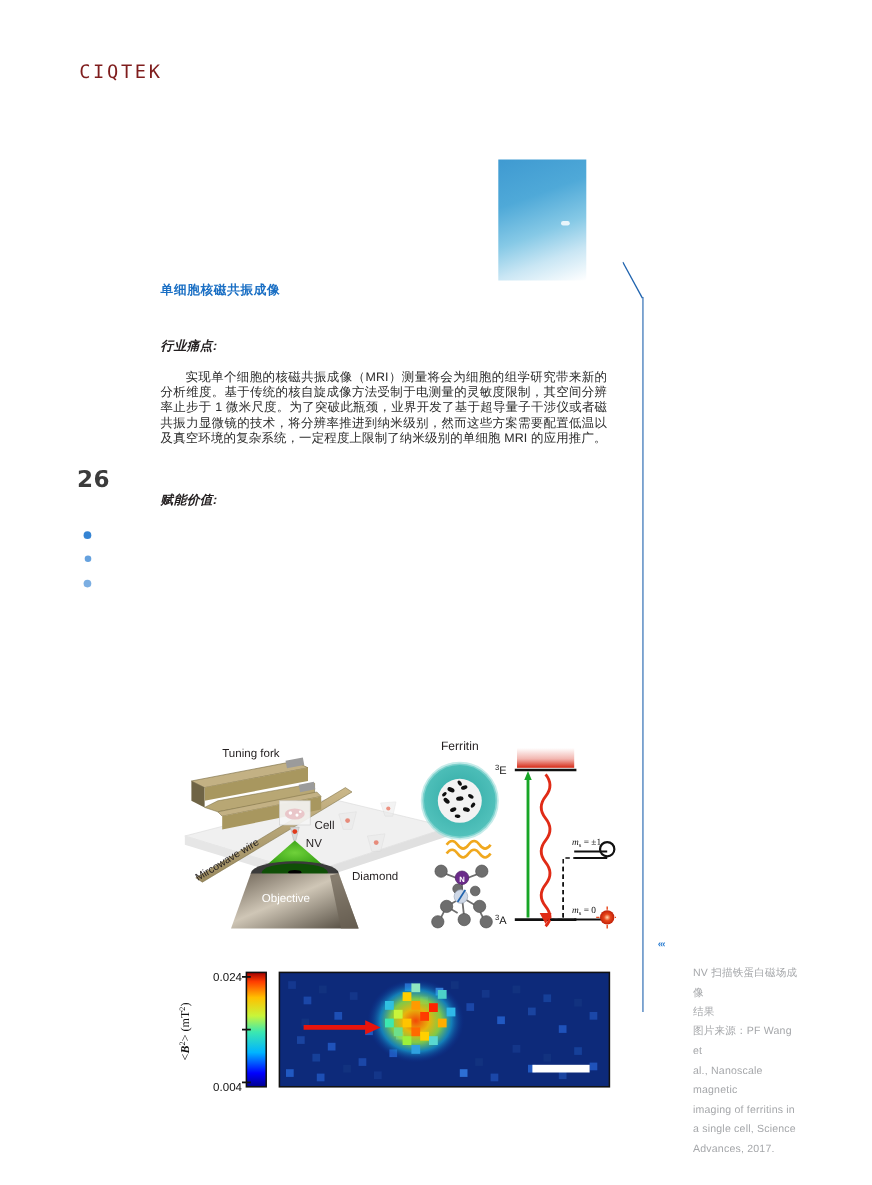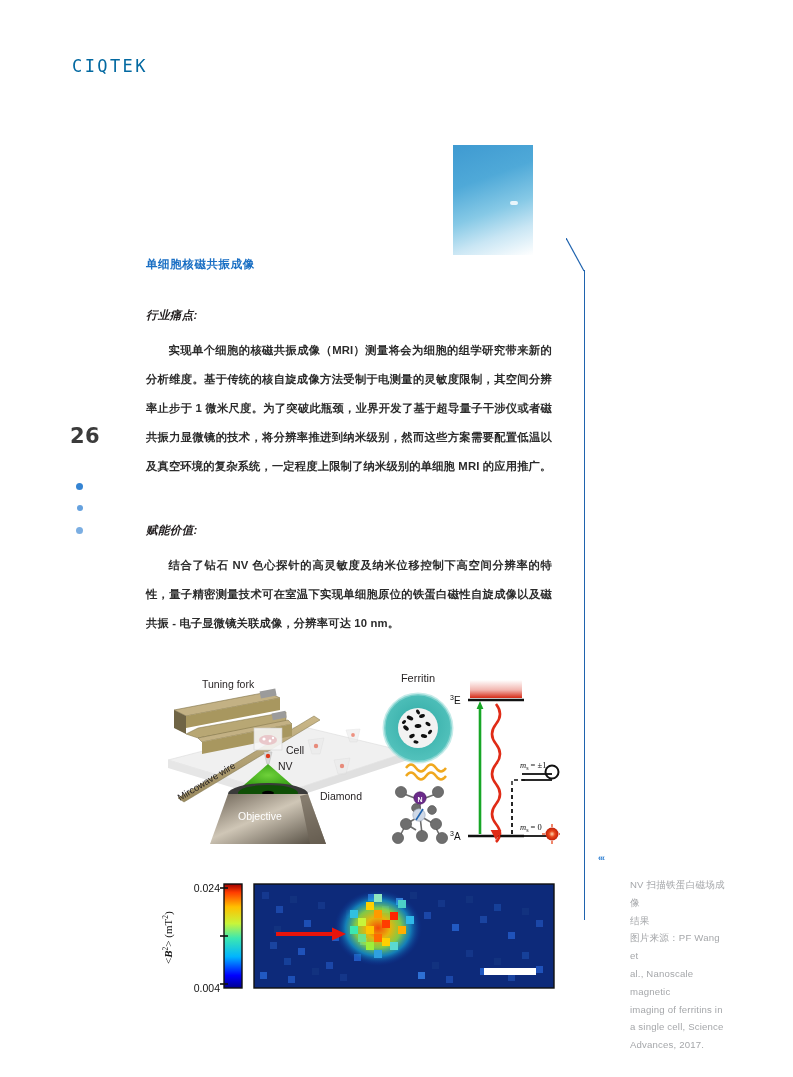--- a/index.html
+++ b/index.html
@@ -17,21 +17,21 @@
   }
 
   
   .brand-logo {
     position: absolute;
     left: 72px;
     top: 56px;
     font-family: "DejaVu Sans Mono", "Liberation Mono", monospace;
     font-size: 17px;
     letter-spacing: 2.4px;
-    color: #0369a1;
+    color: #7f1d1d;
     font-weight: 400;
     white-space: nowrap;
   }
 
   
   .page-number {
     position: absolute;
     left: 70px;
     top: 424px;
     font-family: "DejaVu Sans", sans-serif;
@@ -112,28 +112,27 @@
     font-size: 11.5px;
     font-weight: 700;
     color: #231f20;
     letter-spacing: 0.4px;
     line-height: 18px;
     margin: 0 0 12px 0;
     font-style: italic;
   }
   .body-paragraph {
     font-size: 11.3px;
-    line-height: 29px;
+    line-height: 14px;
     color: #2b2b2b;
     text-align: justify;
     text-justify: inter-ideograph;
     letter-spacing: 0.15px;
     text-indent: 2em;
     margin: 0;
-    font-weight: bold;
   }
   .section-gap { height: 40px; }
 
   
   .figure-top {
     position: absolute;
     left: 160px;
     top: 668px;
     width: 400px;
     height: 180px;
@@ -199,21 +198,20 @@
 
 <div class="article">
   <h1 class="article-title">单细胞核磁共振成像</h1>
 
   <h2 class="section-heading">行业痛点:</h2>
   <p class="body-paragraph">实现单个细胞的核磁共振成像（MRI）测量将会为细胞的组学研究带来新的分析维度。基于传统的核自旋成像方法受制于电测量的灵敏度限制，其空间分辨率止步于 1 微米尺度。为了突破此瓶颈，业界开发了基于超导量子干涉仪或者磁共振力显微镜的技术，将分辨率推进到纳米级别，然而这些方案需要配置低温以及真空环境的复杂系统，一定程度上限制了纳米级别的单细胞 MRI 的应用推广。</p>
 
   <div class="section-gap"></div>
 
   <h2 class="section-heading">赋能价值:</h2>
-  <p class="body-paragraph">结合了钻石 NV 色心探针的高灵敏度及纳米位移控制下高空间分辨率的特性，量子精密测量技术可在室温下实现单细胞原位的铁蛋白磁性自旋成像以及磁共振 - 电子显微镜关联成像，分辨率可达 10 nm。</p>
 </div>
 
 <div class="figure-top">
 <svg width="400" height="180" viewBox="0 0 400 180" xmlns="http://www.w3.org/2000/svg">
   <defs>
     <linearGradient id="forkG" x1="0" y1="0" x2="0" y2="1">
       <stop offset="0%" stop-color="#cbb889"></stop>
           <stop offset="100%" stop-color="#9a8a5f"></stop>
     </linearGradient>
     <linearGradient id="objG" x1="0" y1="0" x2="1" y2="1">

